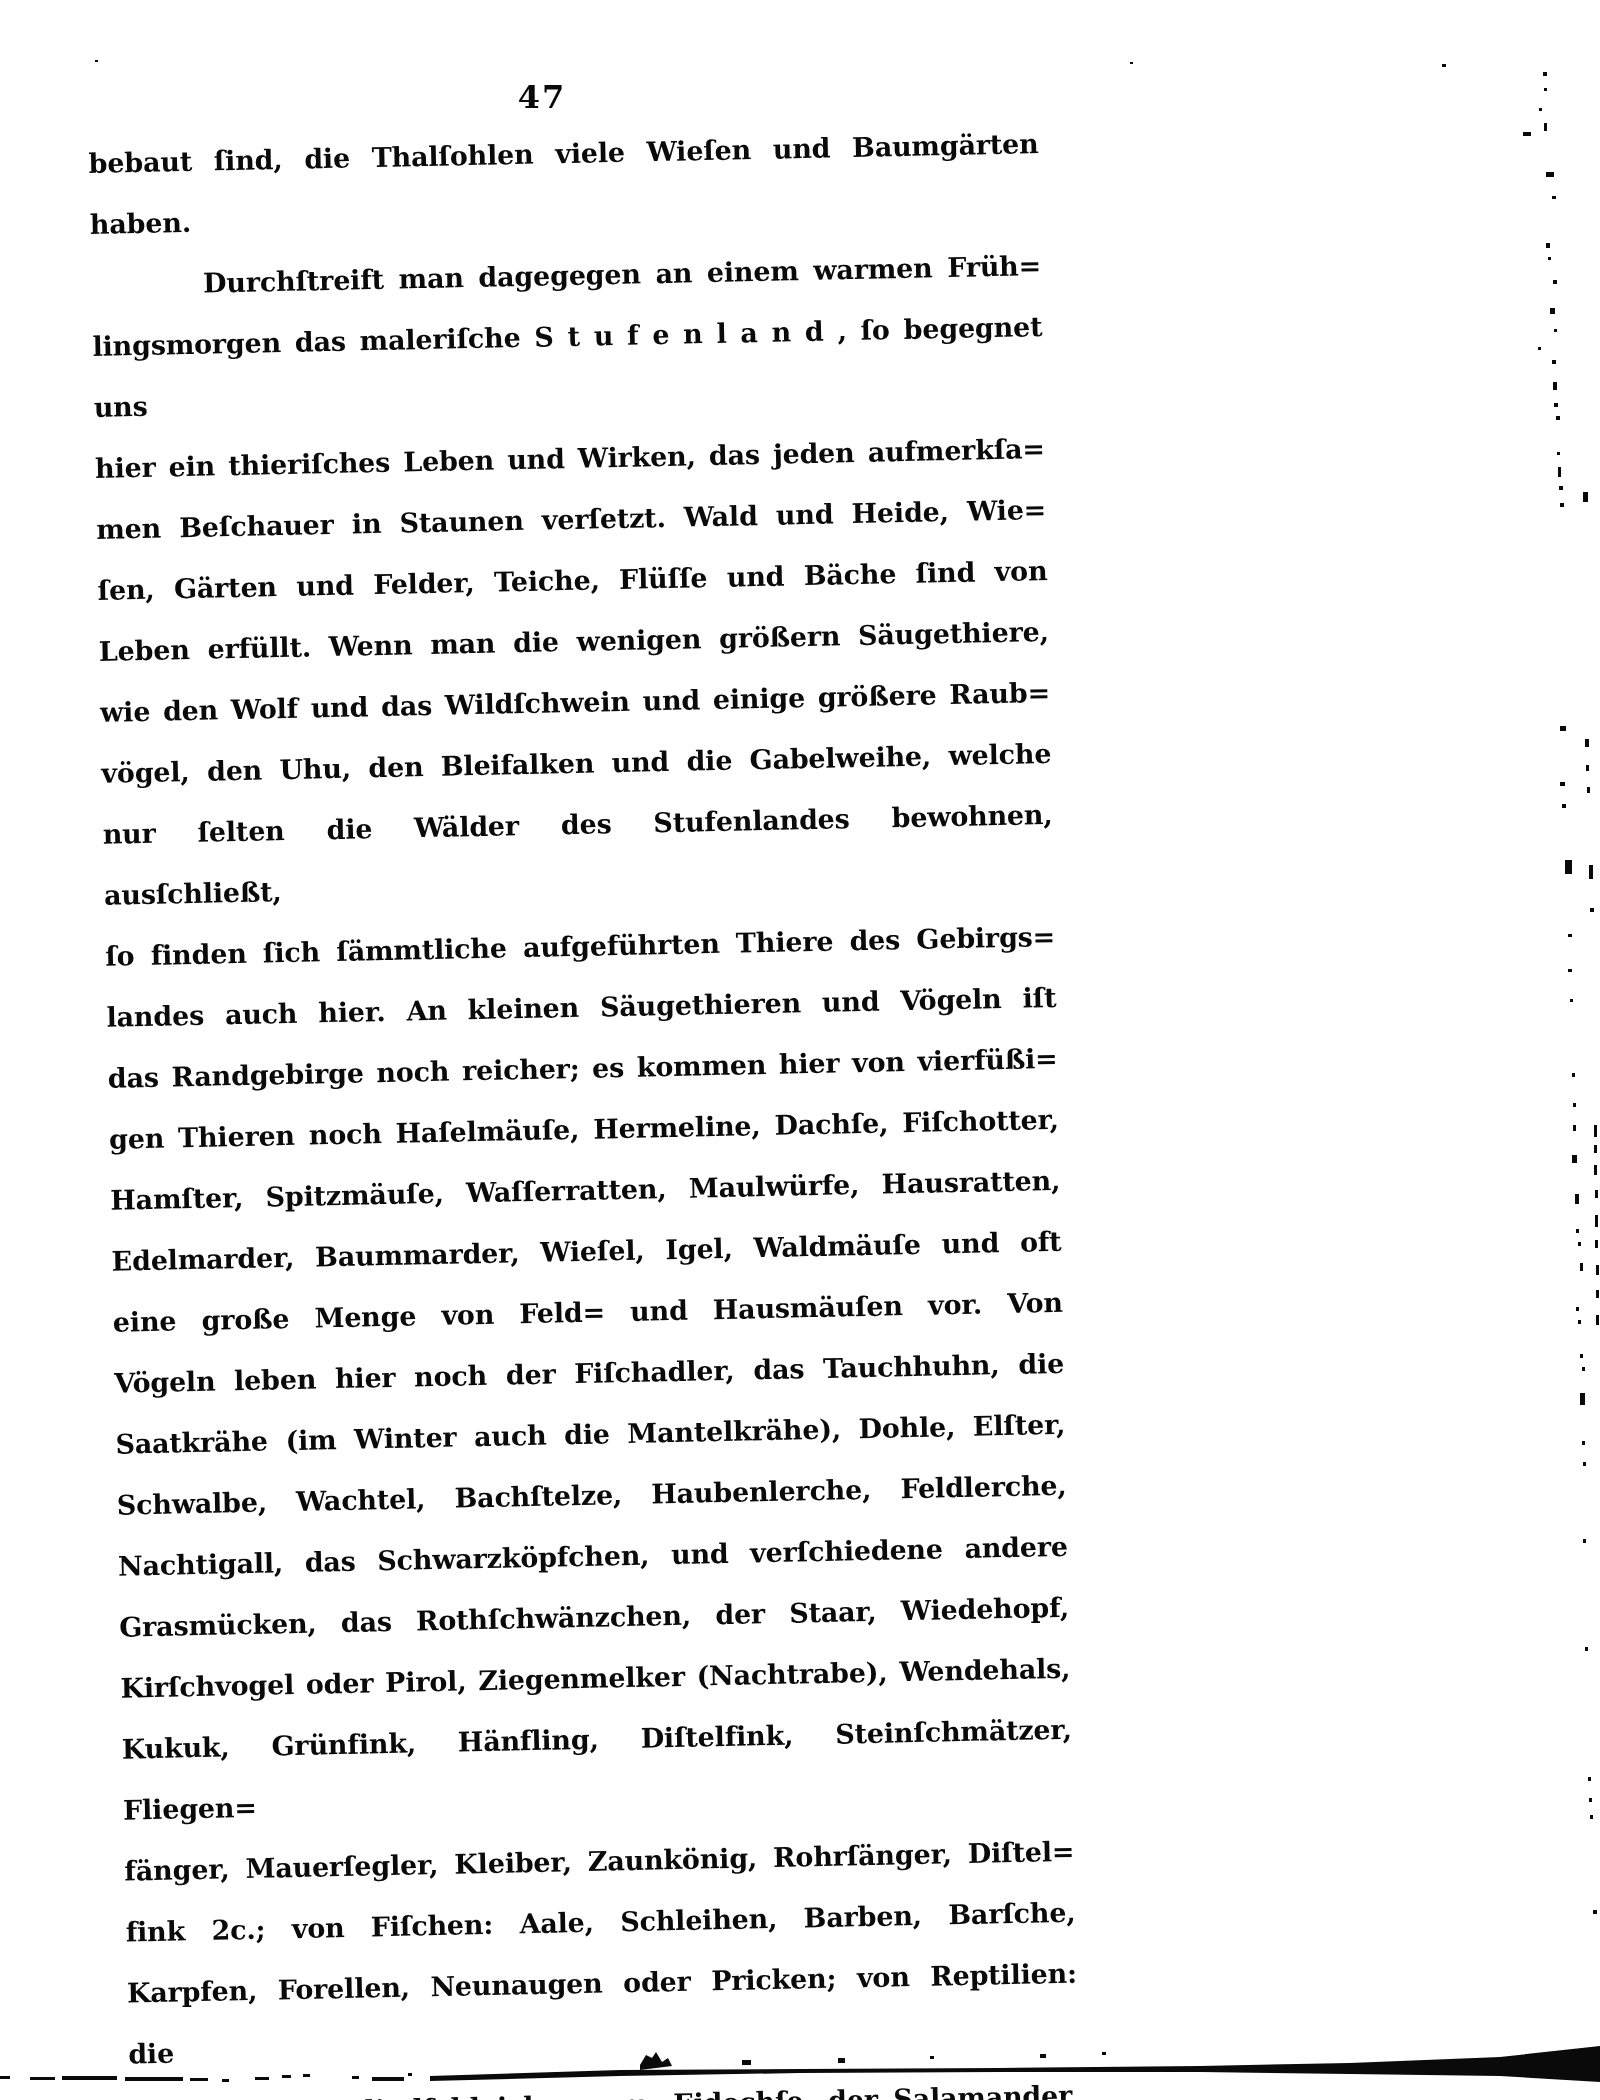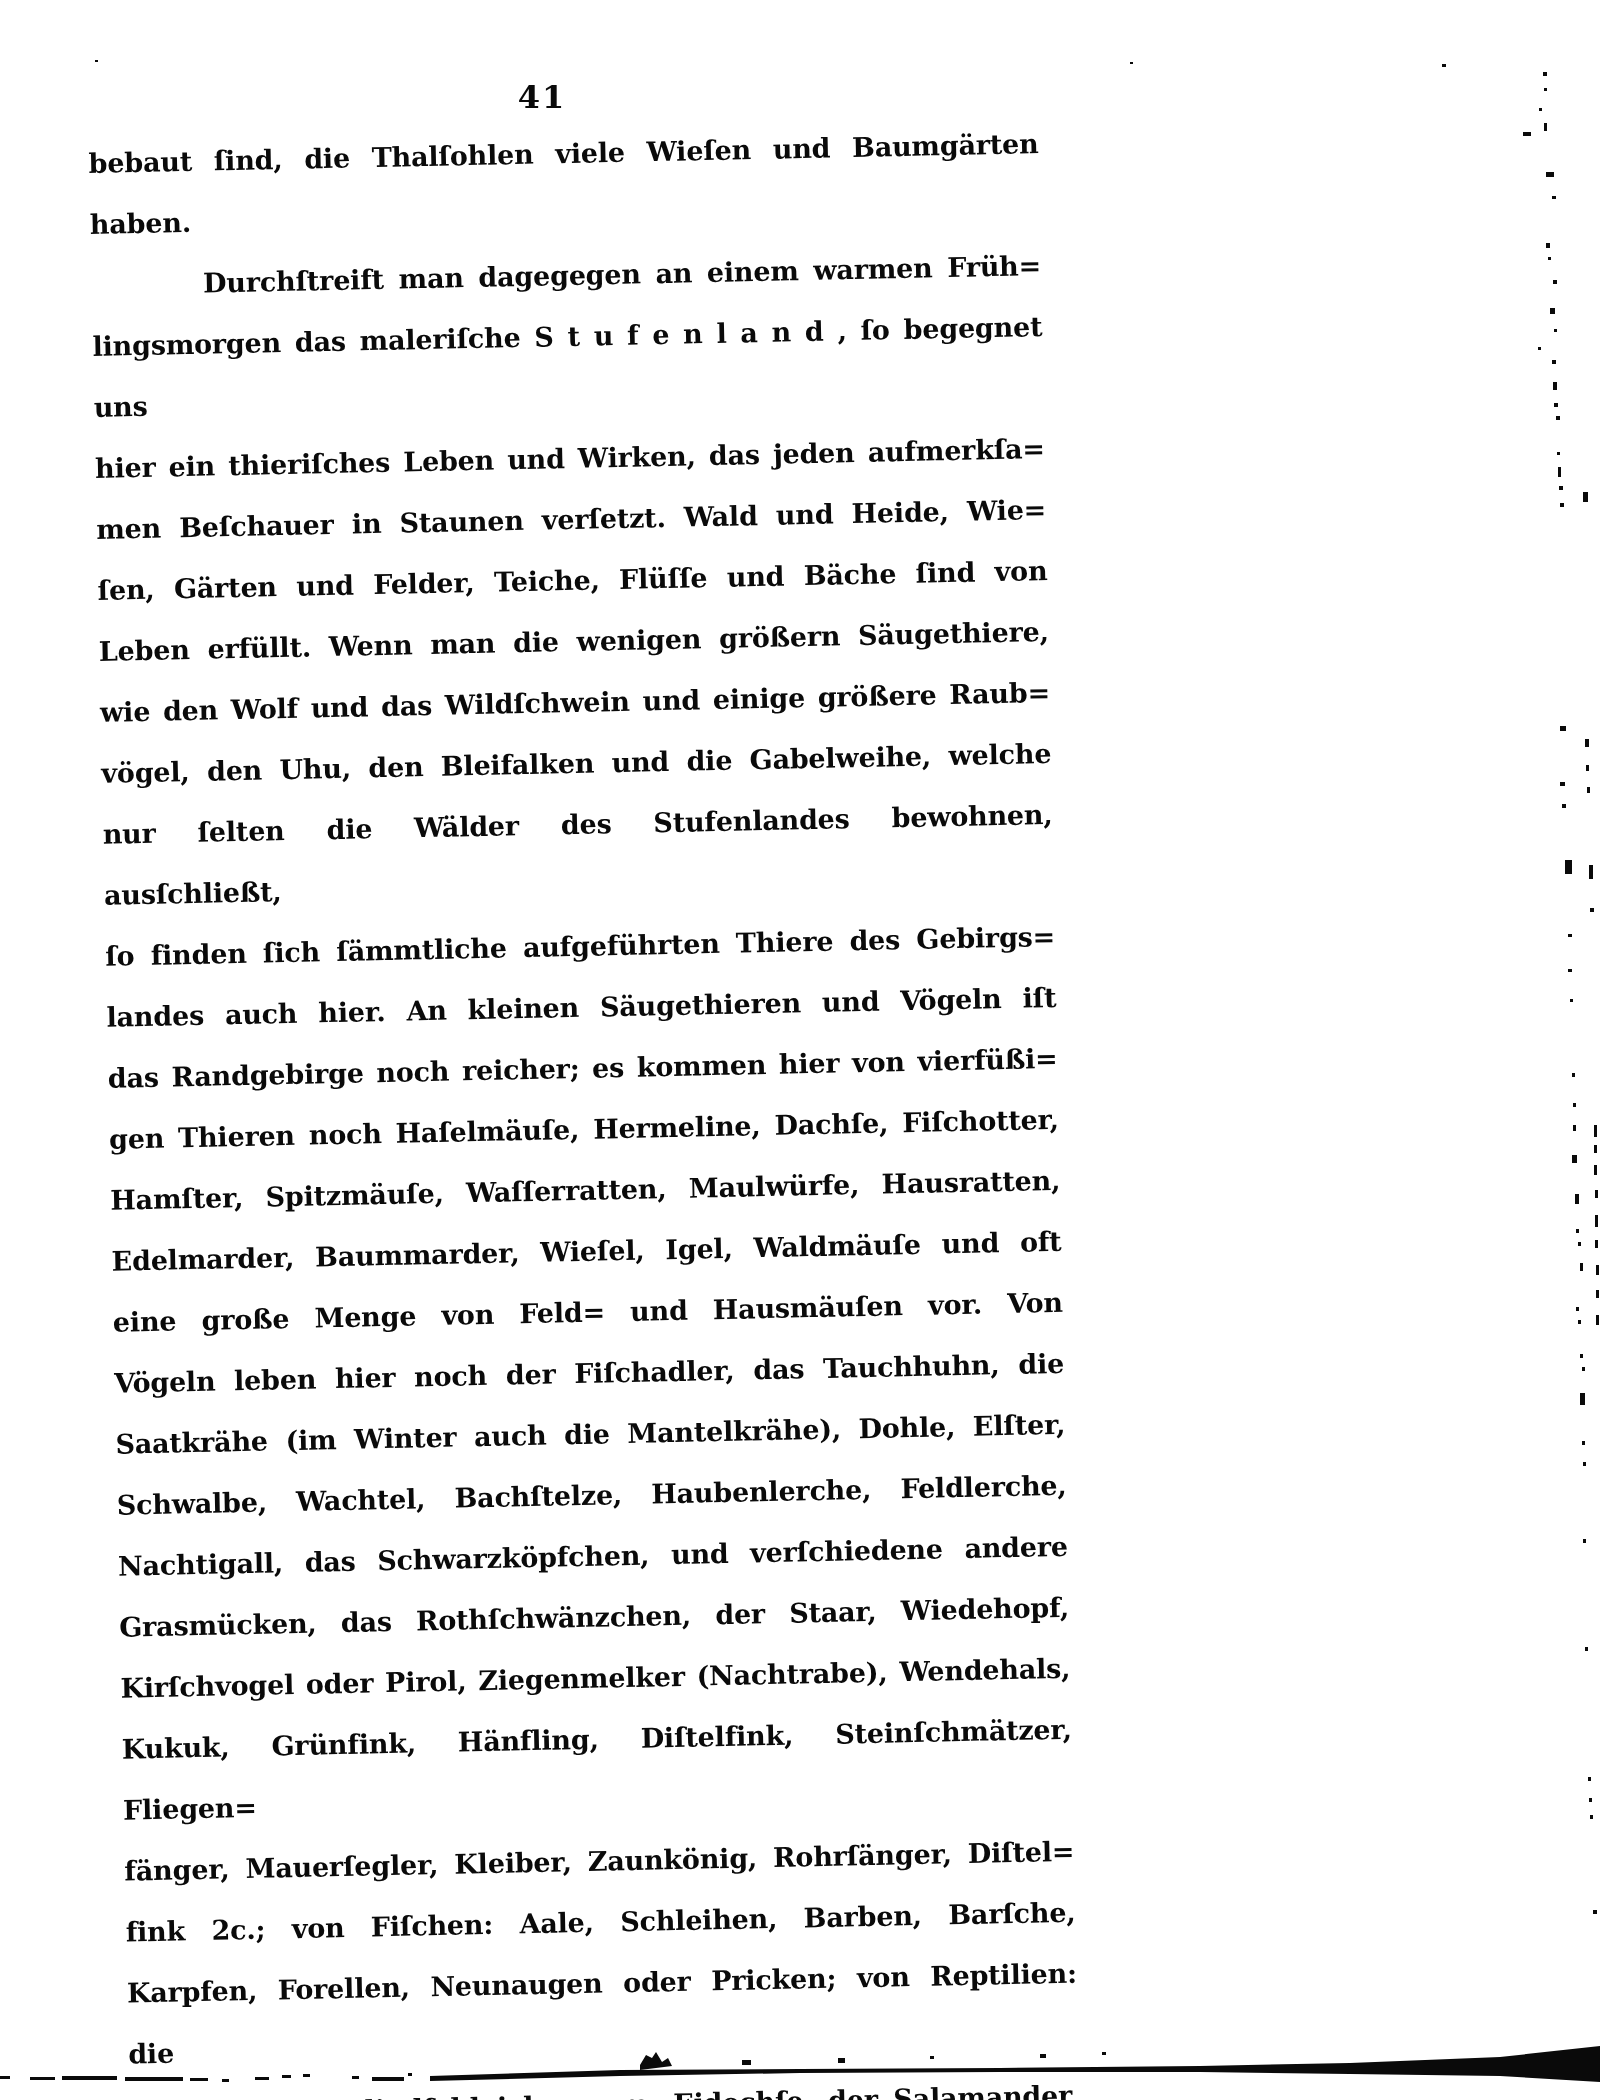--- a/index.html
+++ b/index.html
@@ -45,21 +45,21 @@
     position:absolute;
     left:0; top:2000px;
     width:1600px; height:100px;
   }
 </style>
 </head>
 <body>
 
 <div class="page">
 
-  <div class="page-number">41</div>
+  <div class="page-number">47</div>
 
   <div class="text-block" id="text-block">
       <div class="line">bebaut ſind, die Thalſohlen viele Wieſen und Baumgärten</div>
       <div class="line no-fill">haben.</div>
       <div class="line indent">Durchſtreift man dagegegen an einem warmen Früh=</div>
       <div class="line">lingsmorgen das maleriſche S t u f e n l a n d , ſo begegnet uns</div>
       <div class="line">hier ein thieriſches Leben und Wirken, das jeden aufmerkſa=</div>
       <div class="line">men Beſchauer in Staunen verſetzt. Wald und Heide, Wie=</div>
       <div class="line">ſen, Gärten und Felder, Teiche, Flüſſe und Bäche ſind von</div>
       <div class="line">Leben erfüllt. Wenn man die wenigen größern Säugethiere,</div>

